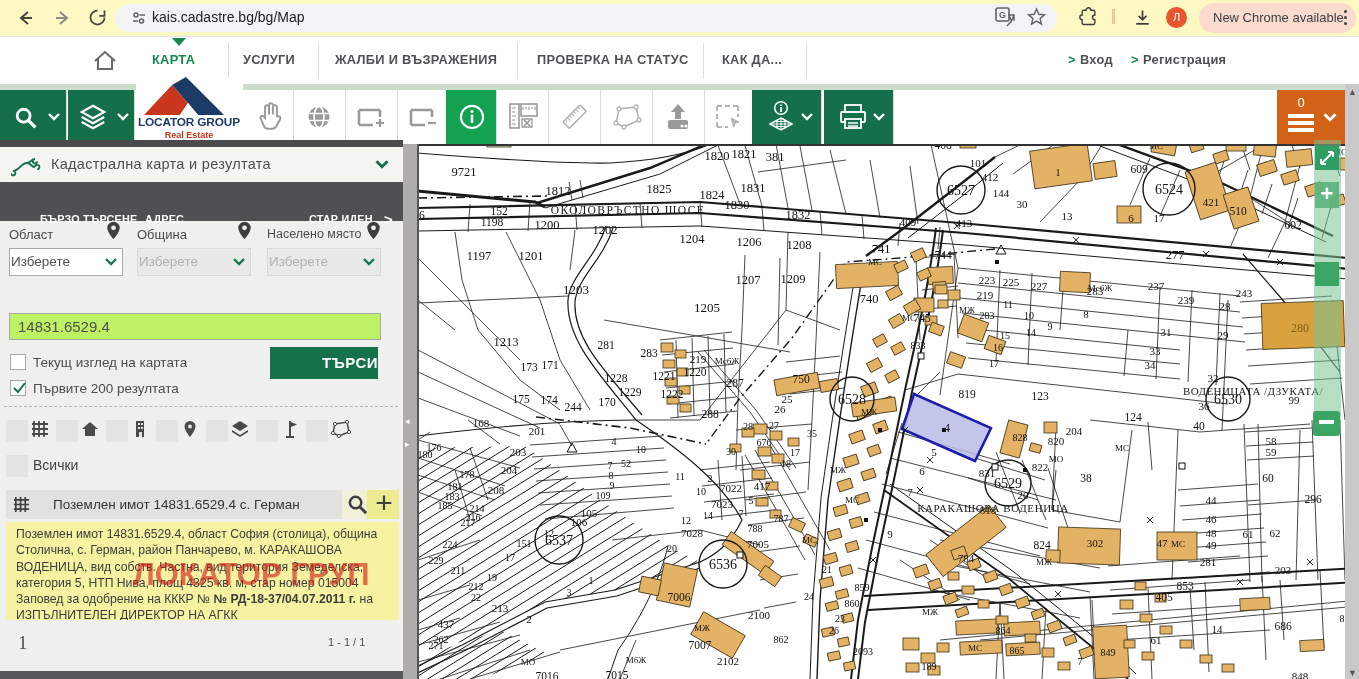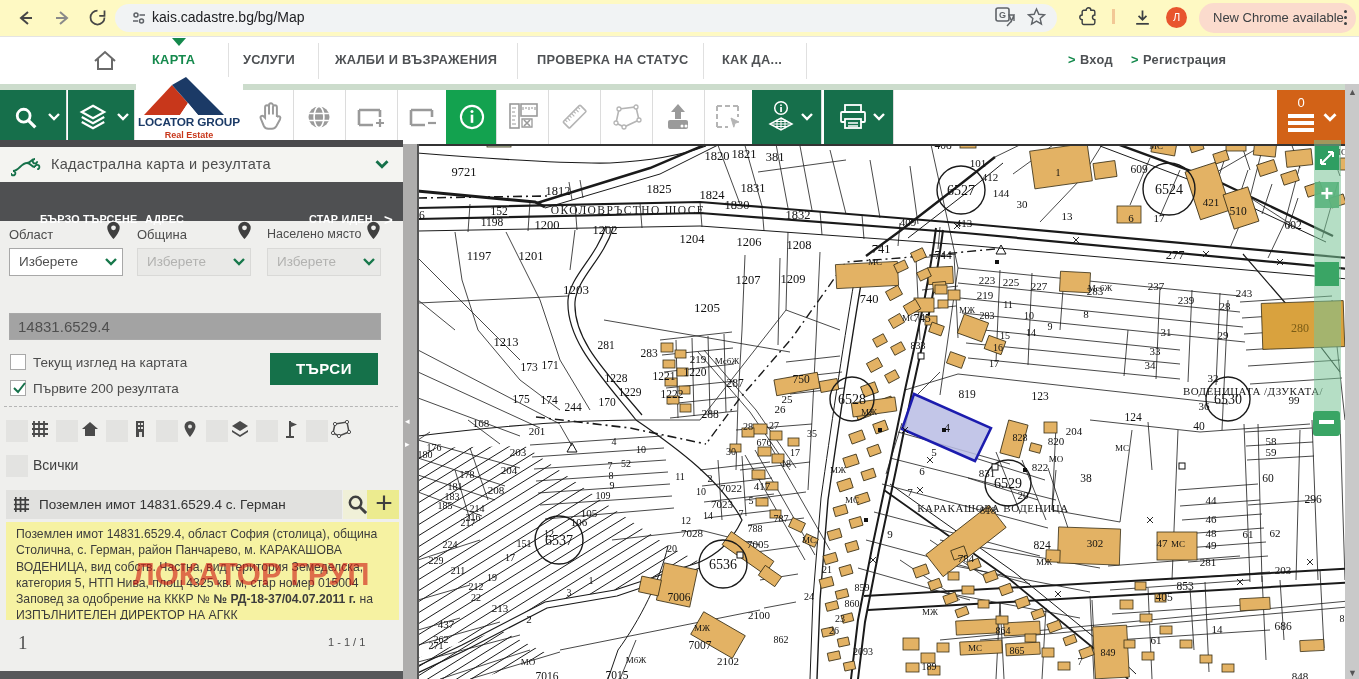--- a/index.html
+++ b/index.html
@@ -21,26 +21,26 @@
 .tbtn{position:absolute;top:0;height:54px;border-right:1px solid #dcdcdc;background:#fff}
 .tbtn-g{background:#166f4b}
 .tbtn-br{background:#13a24f}
 
 #side{position:absolute;left:0;top:144px;width:403px;height:535px;background:#efefed;border-top:3px solid #4a4a4c}
 #shead{position:absolute;left:0;top:0;width:403px;height:35px;background:#f4f4f1}
 #stabs{position:absolute;left:0;top:35px;width:403px;height:39px;background:#4f5052}
 .stab{position:absolute;top:18px;height:23px;color:#fff;font-size:10.8px;font-weight:bold;line-height:39px;letter-spacing:0.2px}
 #tabact{position:absolute;left:186px;top:0;width:115px;height:39px;background:#fdfdfd;color:#55565a;text-align:center}
 .flabel{position:absolute;font-size:13px;font-weight:normal;color:#4c4c4c}
-.sel{position:absolute;top:101px;width:114px;height:28px;background:#fff;border:1px solid #a8a8a8;font-size:13.5px;color:#4f4f4f;line-height:26px;padding-left:9px}
+.sel{position:absolute;top:101px;width:114px;height:28px;background:#fff;border:1px solid #a8a8a8;font-size:13.5px;color:#4f4f4f;line-height:26px;padding-left:1px}
 .seld{background:#e9e9e7;border:1px solid #d9d9d7;color:#b2b2b0}
 .gchev{position:absolute;top:9px;color:#17784b;font-weight:bold;font-size:13px}
-#idinput{position:absolute;left:9px;top:166px;width:372px;height:27px;background:#a3a3a3;border:1px solid #a8a8a8;font-size:15px;color:#4f4f4f;line-height:25px;padding-left:8px}
+#idinput{position:absolute;left:9px;top:166px;width:372px;height:27px;background:#bef264;border:1px solid #a8a8a8;font-size:15px;color:#4f4f4f;line-height:25px;padding-left:8px}
 .cbox{position:absolute;width:16px;height:16px;background:#fff;border:1.5px solid #a8a8a8}
-#tbtn{position:absolute;left:270px;top:206px;width:108px;height:32px;background:#15714a;color:#fff;font-size:15px;font-weight:bold;text-align:center;line-height:32px;letter-spacing:0.5px}
+#tbtn{position:absolute;left:270px;top:200px;width:108px;height:32px;background:#15714a;color:#fff;font-size:15px;font-weight:bold;text-align:right;line-height:32px;letter-spacing:0.5px}
 .icsq{position:absolute;top:273px;width:22px;height:22px;background:#e3e3e1}
 .icit{position:absolute;top:273px;width:22px;height:22px;color:#4a4a4a;font-size:16px;text-align:center;line-height:22px}
 #resbar{position:absolute;left:6px;top:343px;width:336px;height:29px;background:#e1e1df;font-size:13.5px;color:#333;line-height:29px}
 #ybox{position:absolute;left:6px;top:375px;width:393px;height:98px;background:#f6f2a2;font-size:12.2px;color:#3c3c3c;line-height:16.3px;padding:4px 4px 0 10px;overflow:hidden}
 #wmark{position:absolute;left:133px;top:410px;width:260px;font-size:31px;font-weight:bold;color:rgba(206,28,20,0.62);letter-spacing:0px;white-space:nowrap}
 #sbot{position:absolute;left:0;top:524px;width:403px;height:11px;background:#57585a}
 
 #gut{position:absolute;left:403px;top:144px;width:14px;height:535px;background:#aeadac}
 
 #rsb{position:absolute;left:1345px;top:84px;width:14px;height:595px;background:#c9c9c9}
@@ -1089,21 +1089,21 @@
           <circle cx="8" cy="16" r="1.6" fill="#fff" stroke="#4a4a4a"></circle>
           <circle cx="2" cy="13" r="1.6" fill="#fff" stroke="#4a4a4a"></circle>
         </svg>
       </div>
   <div class="icsq" style="left:6px;top:308px"></div>
   <div class="flabel" style="left:33px;top:310px;font-size:14px;font-weight:normal;color:#3f3f3f">Всички</div>
   <div id="resbar"><span style="position:absolute;left:7px;top:6px">
           <svg width="17" height="17" viewBox="0 0 18 18">
             <path d="M3 1 v16 M8 1 v16 M13 1 v16 M1 4 h16 M1 9 h16 M1 14 h16" stroke="#3f3f3f" stroke-width="1.8" fill="none"></path>
           </svg>
-        </span><span style="padding-left:33px">Поземлен имот 14831.6529.4 с. Герман</span></div>
+        </span><span style="padding-left:47px">Поземлен имот 14831.6529.4 с. Герман</span></div>
   <div class="abs" style="left:343px;top:343px;width:24px;height:29px;background:#f0f0d8"></div>
       <div class="abs" style="left:367px;top:343px;width:32px;height:29px;background:#eceb8f"></div>
   <svg class="abs" style="left:346px;top:346px" width="23" height="23" viewBox="0 0 24 24">
         <circle cx="10" cy="10" r="6" fill="none" stroke="#3f3f3f" stroke-width="2.6"></circle>
         <path d="M14.5 14.5 L21 21" stroke="#3f3f3f" stroke-width="3"></path>
       </svg>
   <div class="abs" style="left:371px;top:341px;width:26px;height:30px;color:#3f3f3f;font-size:30px;line-height:30px;text-align:center">+</div>
   <div id="ybox">Поземлен имот 14831.6529.4, област София (столица), община<br>Столична, с. Герман, район Панчарево, м. КАРАКАШОВА<br>ВОДЕНИЦА, вид собств. Частна, вид територия Земеделска,<br>категория 5, НТП Нива, площ 4325 кв. м, стар номер 015004<br>Заповед за одобрение на КККР № <b>№ РД-18-37/04.07.2011 г.</b> на<br>ИЗПЪЛНИТЕЛЕН ДИРЕКТОР НА АГКК</div>
   <div id="wmark">ЛОКАТОР ГРУП</div>
   <div class="abs" style="left:18px;top:485px;font-size:19px;color:#4f4f4f;font-family:'Liberation Serif',serif">1</div>

